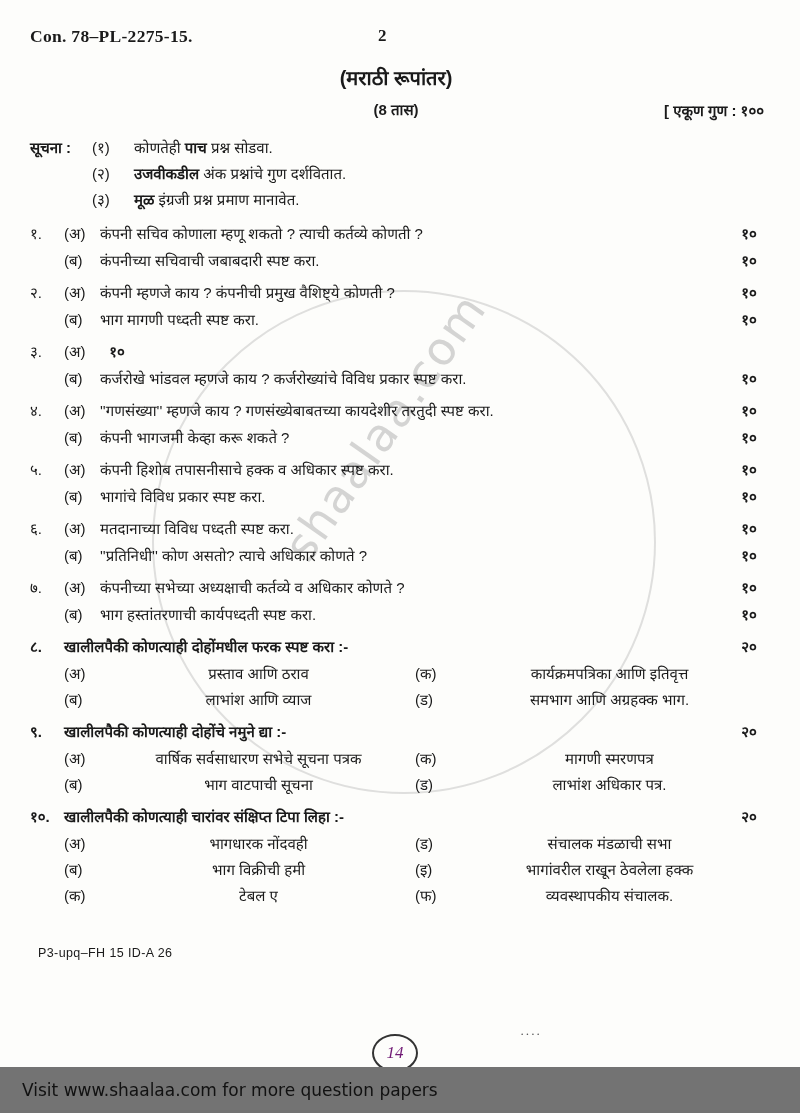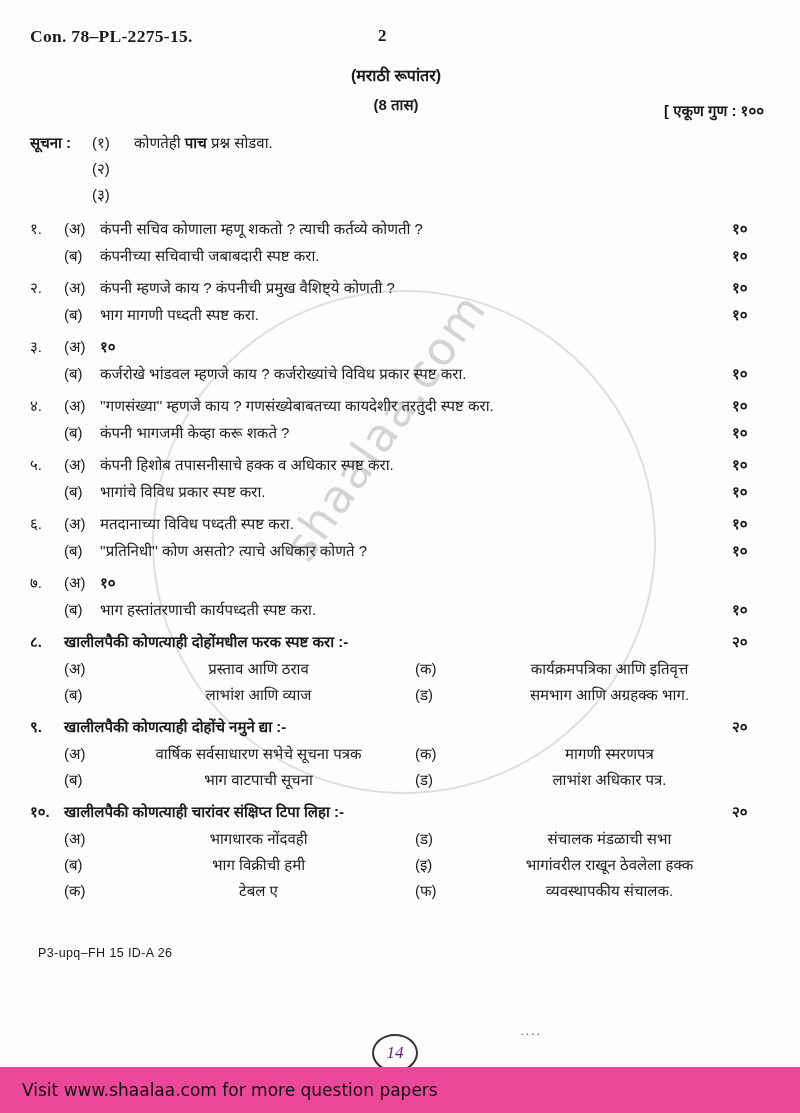--- a/index.html
+++ b/index.html
@@ -75,21 +75,21 @@
     left: 378px;
     top: 0;
     font-weight: bold;
     font-size: 17px;
   }
 
   .center-line {
     text-align: center;
     font-family: "Liberation Sans", sans-serif;
     font-weight: bold;
-    font-size: 16px;
+    font-size: 20px;
     margin-top: 12px;
   }
   .center-line.small {
     font-size: 15px;
     margin-top: 8px;
     font-weight: bold;
   }
   .marks-total {
     position: absolute;
     right: 28px;
@@ -145,21 +145,21 @@
     width: 36px;
     flex: 0 0 36px;
   }
   .qtext {
     flex: 1;
     padding-right: 8px;
   }
   .qmarks {
     width: 34px;
     flex: 0 0 34px;
-    text-align: left;
+    text-align: center;
     font-weight: bold;
   }
 
   
   .qhead {
     display: flex;
     align-items: flex-start;
     padding-left: 30px;
     padding-right: 26px;
     margin-bottom: 7px;
@@ -220,21 +220,21 @@
     font-size: 13px;
     color: #555;
     letter-spacing: 1px;
   }
   .visit-bar {
     position: absolute;
     left: 0;
     bottom: 0;
     width: 800px;
     height: 46px;
-    background: #ec4899;
+    background: #737373;
     display: flex;
     align-items: center;
   }
   .visit-text {
     font-family: "DejaVu Sans", sans-serif;
     font-size: 17px;
     color: #111;
     padding-left: 22px;
   }
 </style>
@@ -259,24 +259,26 @@
 
     <div class="instructions">
       <div class="inst-row">
         <div class="inst-label">सूचना :</div>
         <div class="inst-num">(१)</div>
         <div class="inst-text"><span>कोणतेही </span><span class="b">पाच</span><span> प्रश्न सोडवा.</span></div>
       </div>
       <div class="inst-row">
         <div class="inst-label"></div>
         <div class="inst-num">(२)</div>
+        <div class="inst-text"><span></span><span class="b">उजवीकडील</span><span> अंक प्रश्नांचे गुण दर्शवितात.</span></div>
       </div>
       <div class="inst-row">
         <div class="inst-label"></div>
         <div class="inst-num">(३)</div>
+        <div class="inst-text"><span class="b">मूळ</span><span> इंग्रजी प्रश्न प्रमाण मानावेत.</span></div>
       </div>
     </div>
 
     <div class="questions">
 
       <div class="qgroup">
         <div class="qrow">
           <div class="qnum">१.</div>
           <div class="qpart">(अ)</div>
           <div class="qtext">कंपनी सचिव कोणाला म्हणू शकतो ? त्याची कर्तव्ये कोणती ?</div>
@@ -361,20 +363,21 @@
           <div class="qpart">(ब)</div>
           <div class="qtext">''प्रतिनिधी'' कोण असतो? त्याचे अधिकार कोणते ?</div>
           <div class="qmarks">१०</div>
         </div>
       </div>
 
       <div class="qgroup">
         <div class="qrow">
           <div class="qnum">७.</div>
           <div class="qpart">(अ)</div>
+          <div class="qtext">कंपनीच्या सभेच्या अध्यक्षाची कर्तव्ये व अधिकार कोणते ?</div>
           <div class="qmarks">१०</div>
         </div>
         <div class="qrow">
           <div class="qnum"></div>
           <div class="qpart">(ब)</div>
           <div class="qtext">भाग हस्तांतरणाची कार्यपध्दती स्पष्ट करा.</div>
           <div class="qmarks">१०</div>
         </div>
       </div>
 

